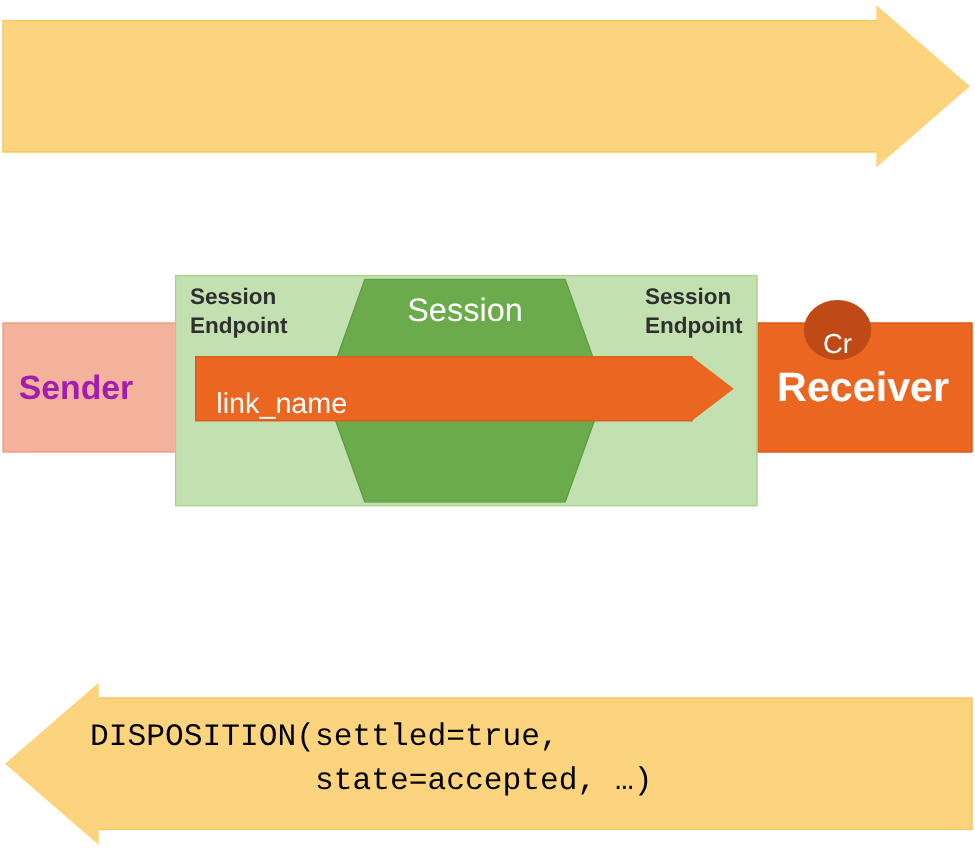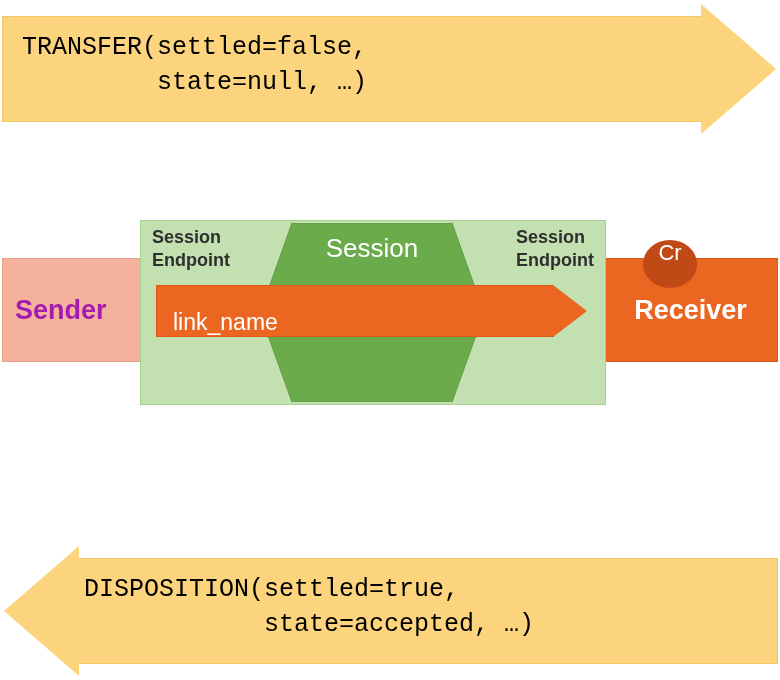--- a/index.html
+++ b/index.html
@@ -87,35 +87,35 @@
     width: 175px;
     height: 104px;
     background: #ea6621;
     border: 1px solid #d95a18;
     display: flex;
     align-items: center;
     justify-content: center;
   }
   .receiver-label {
     font-weight: 700;
-    font-size: 27px;
+    font-size: 33px;
     color: #ffffff;
   }
 
   
   .cr-badge {
     position: absolute;
     right: 83px;
     top: 20px;
     width: 54px;
     height: 48px;
     background: #c04a15;
     border-radius: 50%;
     display: flex;
-    align-items: flex-start;
+    align-items: flex-end;
     justify-content: center;
     color: #fff;
     font-size: 22px;
     z-index: 5;
   }
 
   
   .session-container {
     position: absolute;
     left: 140px;
@@ -223,37 +223,35 @@
     right: 699px;
     top: 0;
     width: 0;
     height: 0;
     border-top: 65px solid transparent;
     border-bottom: 65px solid transparent;
     border-right: 75px solid #fcd47d;
   }
   .bottom-arrow-text {
     position: absolute;
-    left: 82px;
+    left: 70px;
     top: 26px;
     font-family: "Consolas", "Courier New", monospace;
     font-size: 25px;
     color: #000;
     line-height: 1.4;
     white-space: pre;
   }
 </style>
 </head>
 <body>
 
 <div class="top-arrow">
   <div class="top-arrow-body"></div>
   <div class="top-arrow-head"></div>
-  <div class="top-arrow-text"><span>TRANSFER(settled=false,</span>
-<span>         state=null, …)</span></div>
 </div>
 
 <div class="mid">
 
   <div class="sender-box">
     <span class="sender-label">Sender</span>
   </div>
 
   <div class="receiver-box">
     <span class="receiver-label">Receiver</span>

